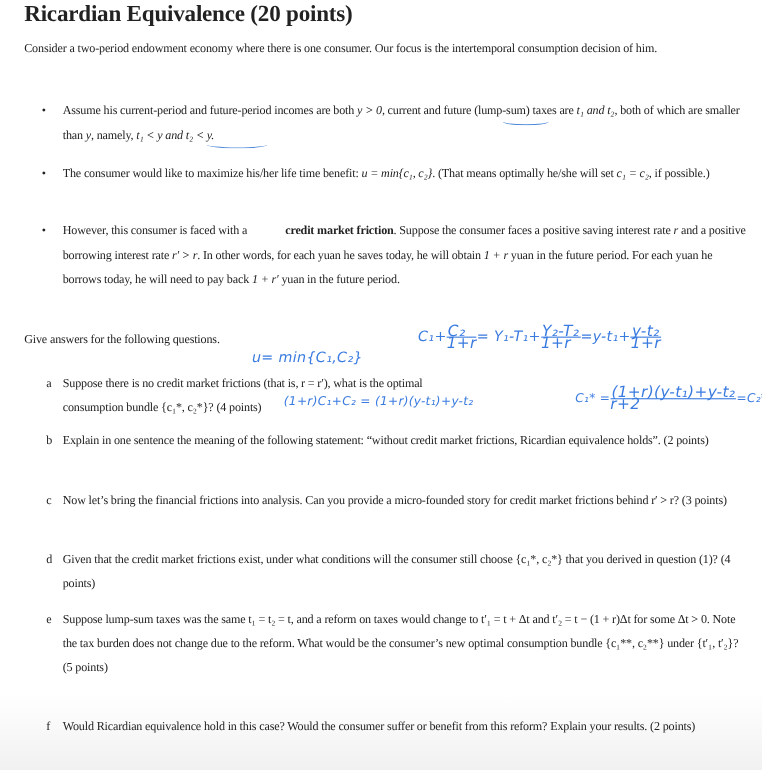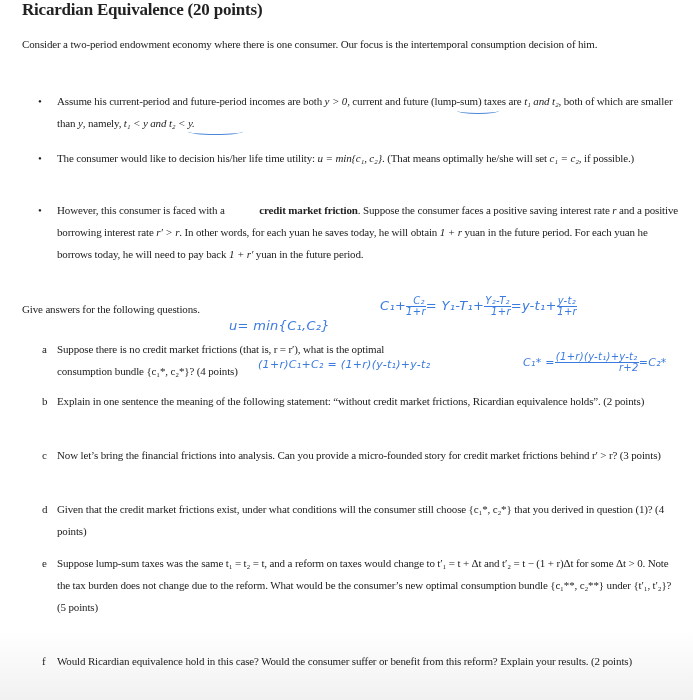--- a/index.html
+++ b/index.html
@@ -5,38 +5,38 @@
   html, body { margin: 0; padding: 0; }
   body {
     width: 693px; height: 700px; overflow: hidden;
     background: linear-gradient(#ffffff 0%, #ffffff 90%, #f1f1f1 100%);
     font-family: "Liberation Serif", "DejaVu Serif", serif;
     color: #222;
     position: relative;
   }
   .title {
     position: absolute; left: 22px; top: 0px;
-    font-size: 17px; font-weight: bold; letter-spacing: -0.2px;
+    font-size: 21px; font-weight: bold; letter-spacing: -0.2px;
   }
   .p { position: absolute; font-size: 11px; line-height: 22px; letter-spacing: -0.15px; }
   .intro { left: 22px; top: 33px; width: 650px; }
   .bullet { left: 42px; width: 640px; }
   .bullet .dot { position: absolute; left: -4px; top: 0; }
   .bullet .txt { display: block; padding-left: 15px; }
   .q { left: 42px; width: 640px; }
   .q .lbl { position: absolute; left: 0; top: 0; }
   .q .txt { display: block; padding-left: 15px; }
   i { font-style: italic; margin-top: 16px; }
   b { font-weight: bold; margin-left: 32px; }
   .hw {
     position: absolute; color: #3a7be0;
     font-family: "DejaVu Sans", sans-serif; font-size: 13px; font-style: italic;
     white-space: nowrap; letter-spacing: 0.3px;
   }
-  .hw .frac { display: inline-block; vertical-align: middle; text-align: right; font-size: 10px; line-height: 10px; }
+  .hw .frac { display: inline-block; vertical-align: middle; text-align: left; font-size: 14px; line-height: 10px; }
   .hw .frac .num { display: block; border-bottom: 1px solid #3a7be0; padding: 0 1px; }
   .hw .frac .den { display: block; }
   .underline-mark {
     position: absolute; height: 6px;
     border-bottom: 1.5px solid #4a86d8; border-radius: 0 0 50% 50%;
   }
 </style>
 </head>
 <body>
 
@@ -49,21 +49,21 @@
   <span class="txt">
     <span>Assume his current-period and future-period incomes are both </span><i>y &gt; 0</i><span>, current and future (lump-sum) taxes are </span><i>t₁ and t₂</i><span>, both of which are smaller than </span><i>y</i><span>, namely, </span><i>t₁ &lt; y and t₂ &lt; y.</i>
   </span>
 </div>
 <div class="underline-mark" style="left:457px; top:107px; width:42px;"></div>
 <div class="underline-mark" style="left:188px; top:128px; width:55px;"></div>
 
 <div class="p bullet" style="top:147px;">
   <span class="dot">•</span>
   <span class="txt">
-    <span>The consumer would like to decision his/her life time utility: </span><i>u = min{c₁, c₂}</i><span>. (That means optimally he/she will set </span><i>c₁ = c₂</i><span>, if possible.)</span>
+    <span>The consumer would like to maximize his/her life time benefit: </span><i>u = min{c₁, c₂}</i><span>. (That means optimally he/she will set </span><i>c₁ = c₂</i><span>, if possible.)</span>
   </span>
 </div>
 
 <div class="p bullet" style="top:199px;">
   <span class="dot">•</span>
   <span class="txt">
     <span>However, this consumer is faced with a </span><b>credit market friction</b><span>. Suppose the consumer faces a positive saving interest rate </span><i>r</i><span> and a positive borrowing interest rate </span><i>r′ &gt; r</i><span>. In other words, for each yuan he saves today, he will obtain </span><i>1 + r</i><span> yuan in the future period. For each yuan he borrows today, he will need to pay back </span><i>1 + r′</i><span> yuan in the future period.</span>
   </span>
 </div>
 

